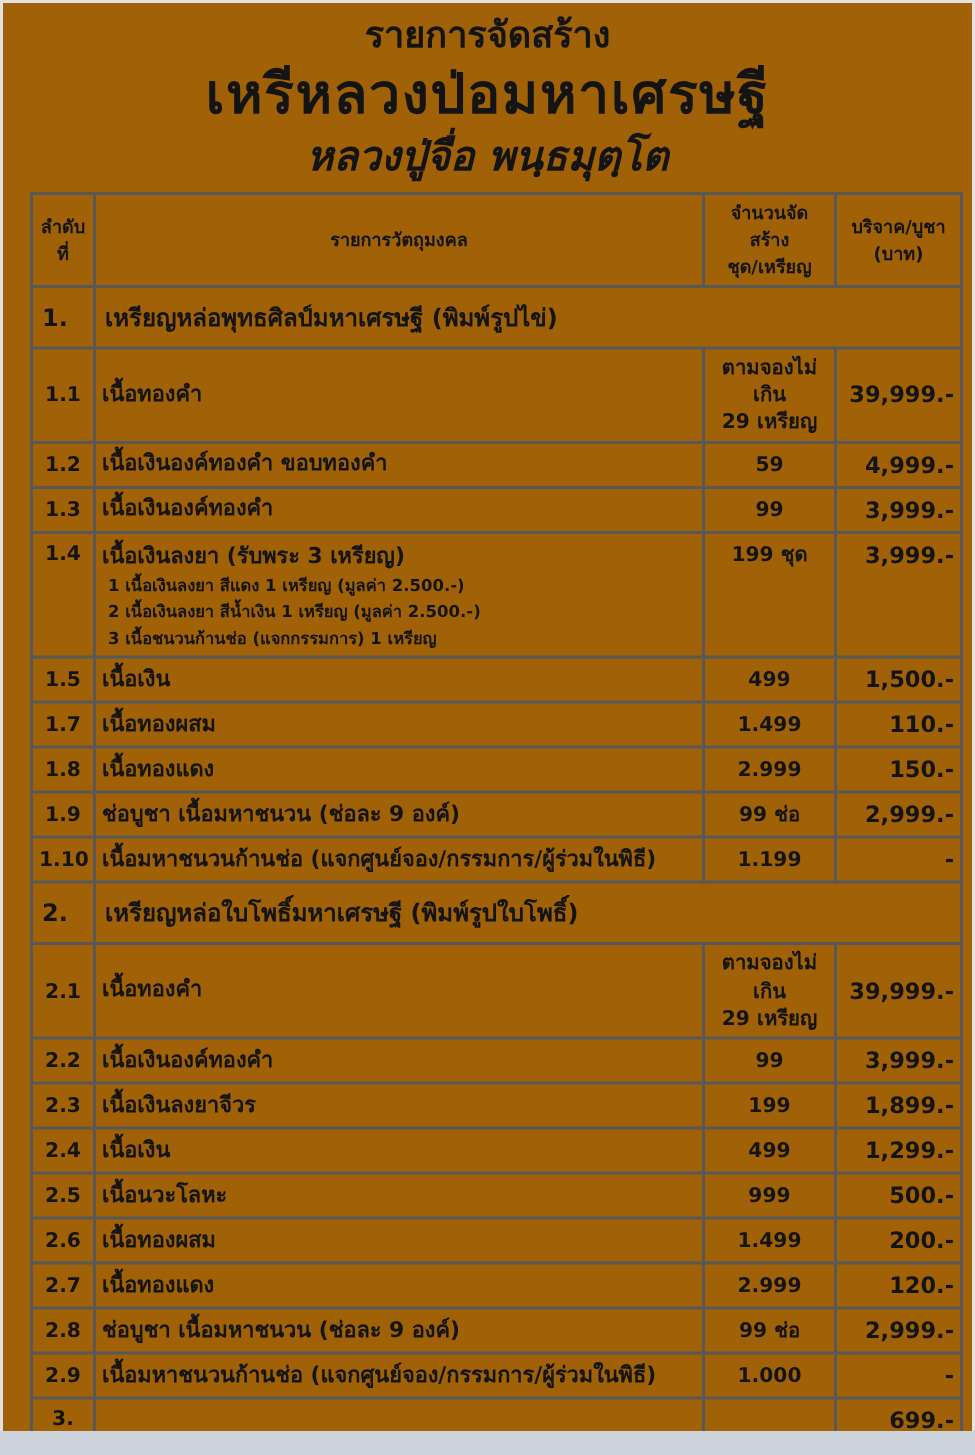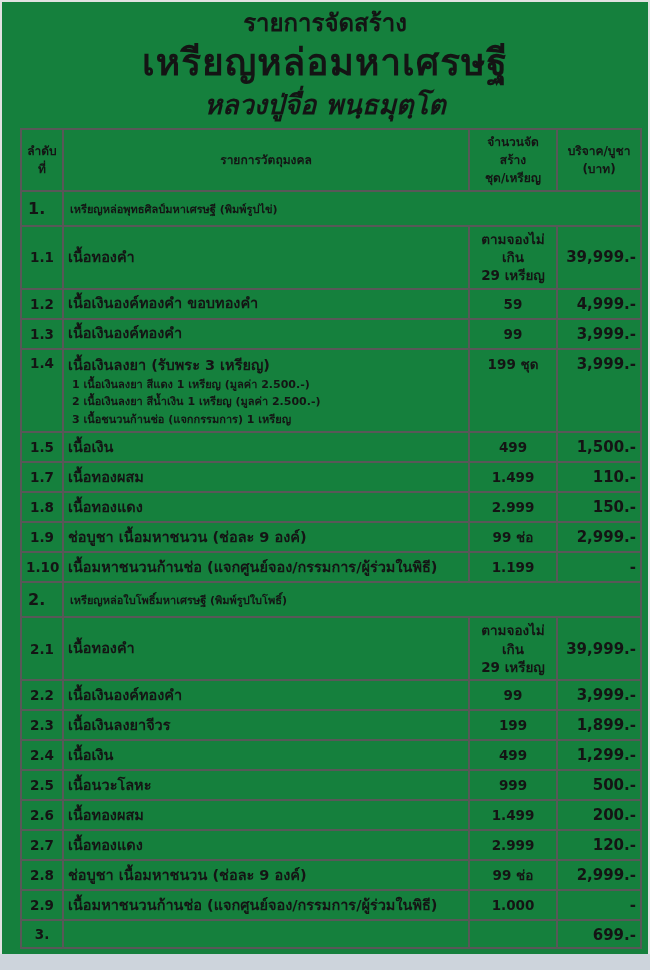--- a/index.html
+++ b/index.html
@@ -1,19 +1,19 @@
 <!DOCTYPE html>
 <html><head>
 <meta charset="utf-8">
 <style>
   html,body{margin:0;padding:0;background:#e8e8e8;}
   .page{
     position:relative;
     width:650px;height:970px;
-    background:#15803d;
+    background:#a16207;
     overflow:hidden;
     font-family:"DejaVu Sans","Liberation Sans",sans-serif;
     color:#141414;
     box-shadow:inset 0 0 0 2px #e2e2e2;
   }
   .titles{text-align:center;padding-top:8px;line-height:1.25;}
   .t1{font-size:24px;font-weight:bold;}
   .t2{font-size:37px;font-weight:bold;letter-spacing:1px;margin-top:2px;}
   .t3{font-size:27px;font-weight:bold;font-style:italic;margin-top:2px;}
   table.price{
@@ -28,41 +28,41 @@
     padding:3px 4px;
     vertical-align:middle;
   }
   col.c-no{width:42px;}
   col.c-desc{width:406px;}
   col.c-qty{width:88px;}
   col.c-price{width:84px;}
   thead th{font-size:12px;text-align:center;line-height:1.5;padding:4px 2px;font-weight:bold;}
   tr.section-row td{padding:7px 6px;}
   td.sec-no{text-align:left;padding-left:13px;font-size:16px;}
-  td.sec-label{font-size:11px;text-align:left;padding-left:10px;margin-left:23px;}
+  td.sec-label{font-size:16px;text-align:left;padding-left:10px;margin-left:23px;}
   td.no-cell{text-align:center;padding-right:5px;font-size:13.5px;}
   td.desc-cell{text-align:left;padding-left:9px;font-size:14.5px;line-height:1.45;}
   td.qty-cell{text-align:center;font-size:13.5px;line-height:1.35;}
   td.price-cell{text-align:right;padding-right:13px;font-size:15px;margin-top:27px;}
   td .main-line{font-size:14.5px;}
   td .sub-line{font-size:11px;line-height:1.6;padding-left:4px;white-space:nowrap;}
   tr.has-sub td{vertical-align:top;padding-top:5px;}
   tr.plain td{height:22px;}
   .bottom-strip{
     position:absolute;left:0;bottom:0;width:650px;height:16px;
   }
 </style>
 </head>
 <body>
 
 <div class="page">
 
   <div class="titles">
     <div class="t1">รายการจัดสร้าง</div>
-    <div class="t2">เหรียญหล่อมหาเศรษฐี</div>
+    <div class="t2">เหรีหลวงป่อมหาเศรษฐี</div>
     <div class="t3">หลวงปู่จื่อ พนฺธมุตฺโต</div>
   </div>
 
   <table class="price">
     <colgroup>
       <col class="c-no">
         <col class="c-desc">
         <col class="c-qty">
         <col class="c-price">
     </colgroup>

